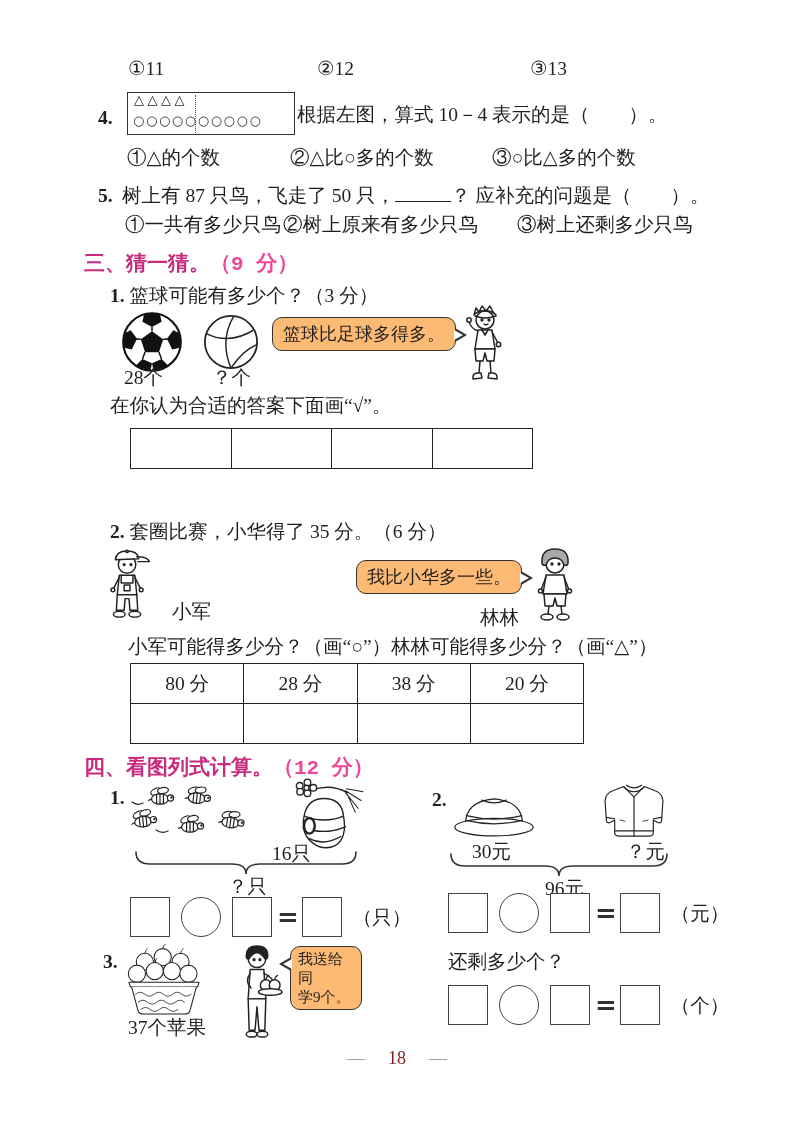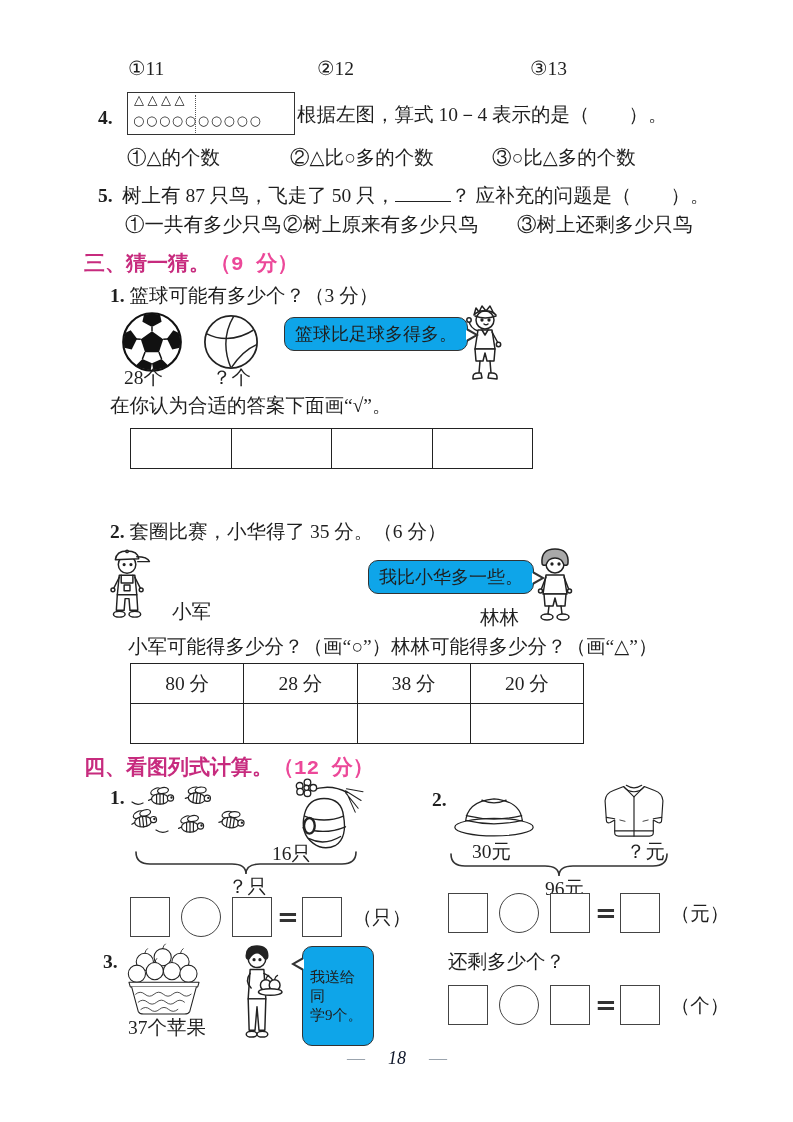--- a/index.html
+++ b/index.html
@@ -14,44 +14,44 @@
   
   .dbox { position:absolute; left:127px; top:92px; width:168px; height:43px; border:1.3px solid #333; }
   .dbox .tri { position:absolute; left:6px; top:-1px; font-size:13px; letter-spacing:3.5px; }
   .dbox .cir { position:absolute; left:5px; top:20px; font-size:13px; letter-spacing:1.6px; }
   .dbox .dot { position:absolute; left:67px; top:2px; height:38px; border-left:1.6px dotted #555; }
   .blank { display:inline-block; width:56px; height:16px; border-bottom:1.3px solid #222; }
   
   table.anstable { position:absolute; border-collapse:collapse; table-layout:fixed; }
   table.anstable td { border:1.2px solid #222; height:40px; text-align:center; font-size:19.5px; }
   
-  .bubble { position:absolute; border:1.6px solid #333; border-radius:10px; background:#0ea5e9;
-            padding:4px 10px; font-size:18px; white-space:nowrap; z-index:3;margin-left:12px; }
-  .bubble.small { font-size:15px; padding:21px 7px; line-height:1.25; white-space:normal; }
+  .bubble { position:absolute; border:1.6px solid #333; border-radius:10px; background:#fdba74;
+            padding:4px 10px; font-size:18px; white-space:nowrap; z-index:3; }
+  .bubble.small { font-size:15px; padding:3px 7px; line-height:1.25; white-space:normal; }
   .tail-r::after { content:''; position:absolute; right:-12px; top:10px;
        border:7px solid transparent; border-left:12px solid #333; border-right:0; }
   .tail-r::before { content:''; position:absolute; right:-8px; top:12px; z-index:2;
        border:5px solid transparent; border-left:9px solid #fff; border-right:0; }
   .tail-l::after { content:''; position:absolute; left:-12px; top:10px;
        border:7px solid transparent; border-right:12px solid #333; border-left:0; }
   .tail-l::before { content:''; position:absolute; left:-8px; top:12px; z-index:2;
        border:5px solid transparent; border-right:9px solid #fff; border-left:0; }
   
   .eq { position:absolute; display:flex; align-items:center; }
   .eq .sq { width:40px; height:40px; border:1.5px solid #444; background:#fff; margin-right:11px; }
   .eq .opc { width:40px; height:40px; border:1.5px solid #444; border-radius:50%; background:#fff; margin-right:11px; }
   .eq .eqs { font-size:26px; font-weight:bold; color:#333; margin:0 3px 0 -6px; font-family:"DejaVu Sans",sans-serif; }
   .eq .sq:last-of-type { margin-right:4px; }
   .eq .unit { font-size:19.5px; }
   .fig { position:absolute; }
   svg { display:block; overflow:visible; }
   .foot { position:absolute; left:347px; top:1048px; width:100px; display:flex;
           justify-content:space-between; align-items:center; font-size:18px; }
   .foot .dash { color:#97a0ab; }
-  .foot .num { color:#0f172a;font-style:italic; }
+  .foot .num { color:#7f1d1d; }
 </style>
 </head>
 <body>
 
 <div id="page">
 
   <div class="t" style="left:128px;top:57px;">①11</div>
   <div class="t" style="left:317px;top:57px;">②12</div>
   <div class="t" style="left:530px;top:57px;">③13</div>
 

